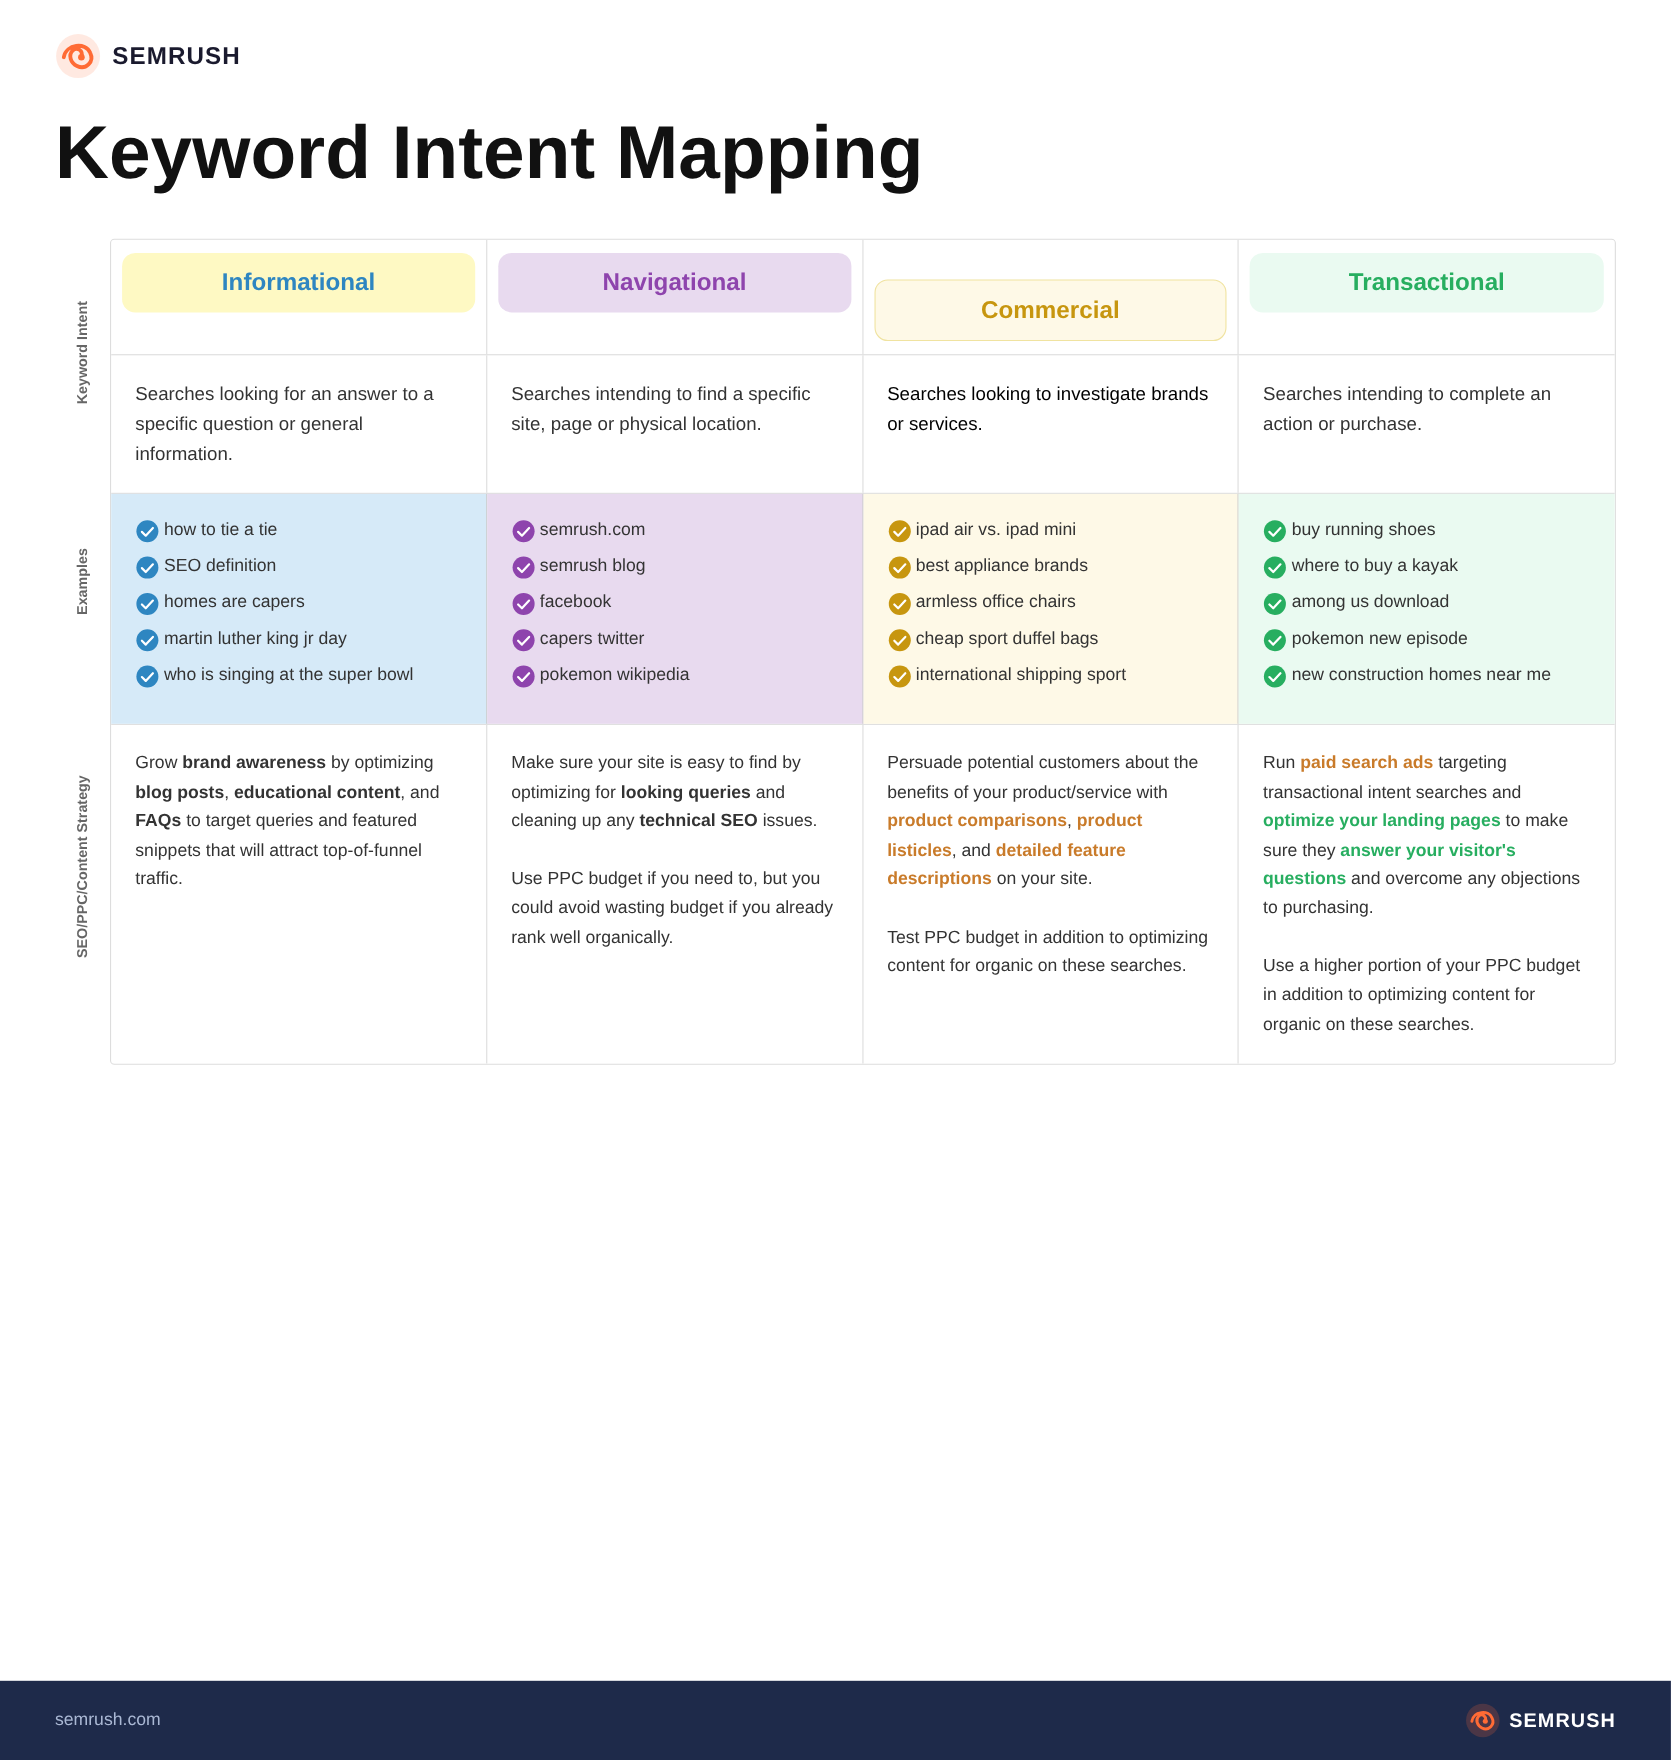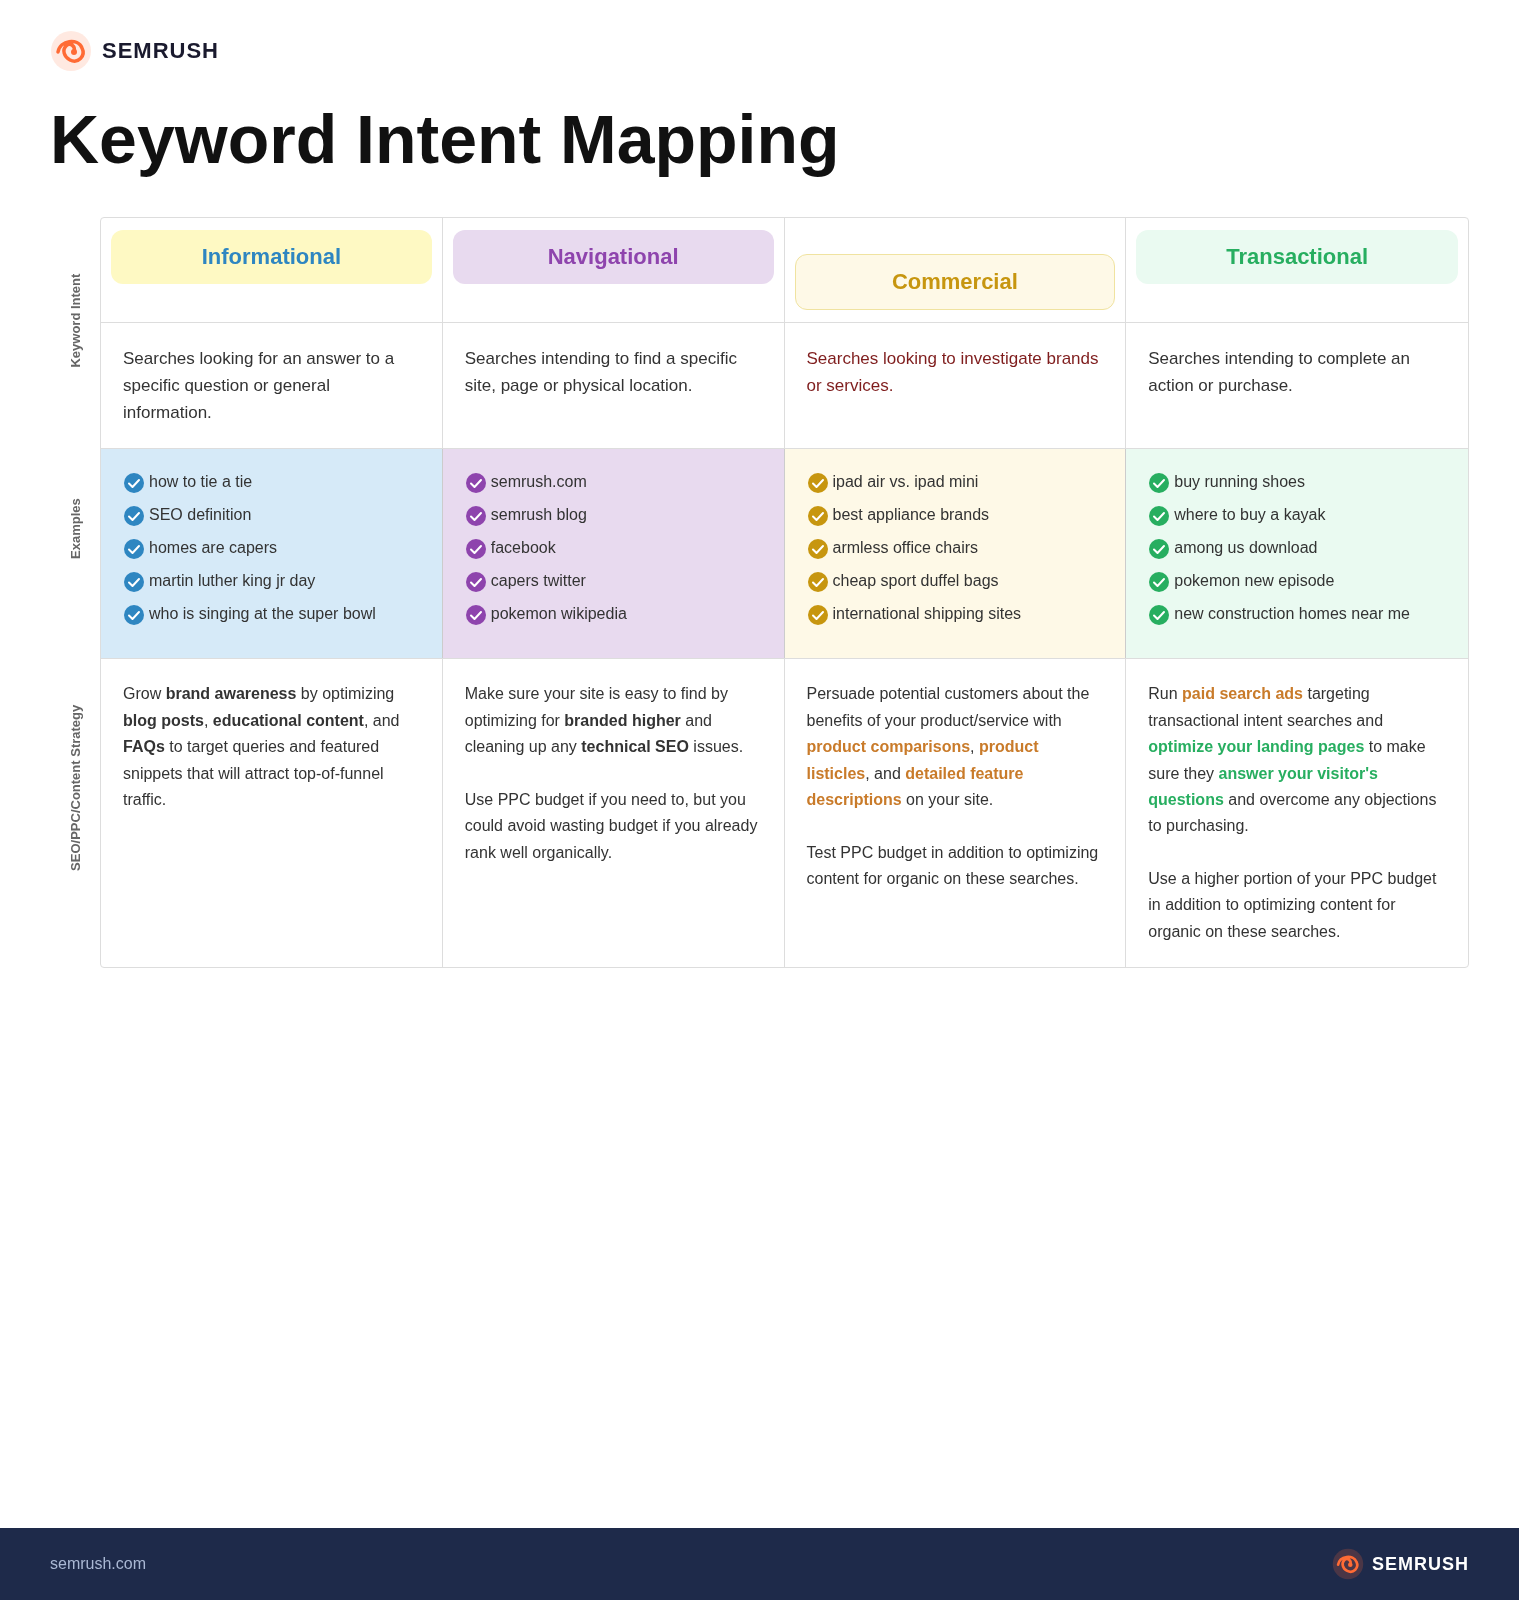--- a/index.html
+++ b/index.html
@@ -147,21 +147,21 @@
           <div style="background:#fef9e7; border-radius:12px; padding:14px 10px; text-align:center; font-size:22px; font-weight:700; color:#c7960f; border:1px solid #f0e3a0;margin-top:24px;">Commercial</div>
         </div>
         <div style="padding:12px 10px;">
           <div style="background:#eafaf1; border-radius:12px; padding:14px 10px; text-align:center; font-size:22px; font-weight:700; color:#27ae60;">Transactional</div>
         </div>
       </div>
 
       <div style="display:grid; grid-template-columns: repeat(4,1fr); border-bottom:1px solid #ddd;">
         <div style="padding:22px 22px; border-right:1px solid #ddd; font-size:17px; line-height:1.6; color:#333;">Searches looking for an answer to a specific question or general information.</div>
         <div style="padding:22px 22px; border-right:1px solid #ddd; font-size:17px; line-height:1.6; color:#333;">Searches intending to find a specific site, page or physical location.</div>
-        <div style="padding:22px 22px; border-right:1px solid #ddd; font-size:17px; line-height:1.6; color:#7f1d1d;">Searches looking to investigate brands or services.</div>
+        <div style="padding:22px 22px; border-right:1px solid #ddd; font-size:17px; line-height:1.6; color:#000000;">Searches looking to investigate brands or services.</div>
         <div style="padding:22px 22px; font-size:17px; line-height:1.6; color:#333;">Searches intending to complete an action or purchase.</div>
       </div>
 
       <div style="display:grid; grid-template-columns: repeat(4,1fr); border-bottom:1px solid #ddd;">
 
         <div style="background:#d6eaf8; padding:22px 22px; border-right:1px solid #ccc;">
           <div class="example-item">
             <svg class="check-icon" viewBox="0 0 22 22">
                 <circle cx="11" cy="11" r="10" fill="#2e86c1"></circle>
                 <path d="M6 11.5l3.5 3.5 6.5-7" stroke="#fff" stroke-width="2" stroke-linecap="round" stroke-linejoin="round" fill="none"></path>
@@ -263,21 +263,21 @@
                 <circle cx="11" cy="11" r="10" fill="#c7960f"></circle>
                 <path d="M6 11.5l3.5 3.5 6.5-7" stroke="#fff" stroke-width="2" stroke-linecap="round" stroke-linejoin="round" fill="none"></path>
               </svg>
             <span>cheap sport duffel bags</span>
           </div>
           <div class="example-item">
             <svg class="check-icon" viewBox="0 0 22 22">
                 <circle cx="11" cy="11" r="10" fill="#c7960f"></circle>
                 <path d="M6 11.5l3.5 3.5 6.5-7" stroke="#fff" stroke-width="2" stroke-linecap="round" stroke-linejoin="round" fill="none"></path>
               </svg>
-            <span>international shipping sites</span>
+            <span>international shipping sport</span>
           </div>
         </div>
 
         <div style="background:#eafaf1; padding:22px 22px;">
           <div class="example-item">
             <svg class="check-icon" viewBox="0 0 22 22">
                 <circle cx="11" cy="11" r="10" fill="#27ae60"></circle>
                 <path d="M6 11.5l3.5 3.5 6.5-7" stroke="#fff" stroke-width="2" stroke-linecap="round" stroke-linejoin="round" fill="none"></path>
               </svg>
             <span>buy running shoes</span>
@@ -313,21 +313,21 @@
         </div>
       </div>
 
       <div style="display:grid; grid-template-columns: repeat(4,1fr);">
 
         <div style="padding:22px 22px; border-right:1px solid #ddd; font-size:16px; line-height:1.65; color:#333;">
           Grow <strong>brand awareness</strong> by optimizing <strong>blog posts</strong>, <strong>educational content</strong>, and <strong>FAQs</strong> to target queries and featured snippets that will attract top-of-funnel traffic.
         </div>
 
         <div style="padding:22px 22px; border-right:1px solid #ddd; font-size:16px; line-height:1.65; color:#333;">
-          Make sure your site is easy to find by optimizing for <strong>branded higher</strong> and cleaning up any <strong>technical SEO</strong> issues.<br><br>
+          Make sure your site is easy to find by optimizing for <strong>looking queries</strong> and cleaning up any <strong>technical SEO</strong> issues.<br><br>
           Use PPC budget if you need to, but you could avoid wasting budget if you already rank well organically.
         </div>
 
         <div style="padding:22px 22px; border-right:1px solid #ddd; font-size:16px; line-height:1.65; color:#333;">
           Persuade potential customers about the benefits of your product/service with <strong style="color:#c97b2a;">product comparisons</strong>, <strong style="color:#c97b2a;">product listicles</strong>, and <strong style="color:#c97b2a;">detailed feature descriptions</strong> on your site.<br><br>
           Test PPC budget in addition to optimizing content for organic on these searches.
         </div>
 
         <div style="padding:22px 22px; font-size:16px; line-height:1.65; color:#333;">
           Run <strong style="color:#c97b2a;">paid search ads</strong> targeting transactional intent searches and <strong style="color:#27ae60;">optimize your landing pages</strong> to make sure they <strong style="color:#27ae60;">answer your visitor's questions</strong> and overcome any objections to purchasing.<br><br>

